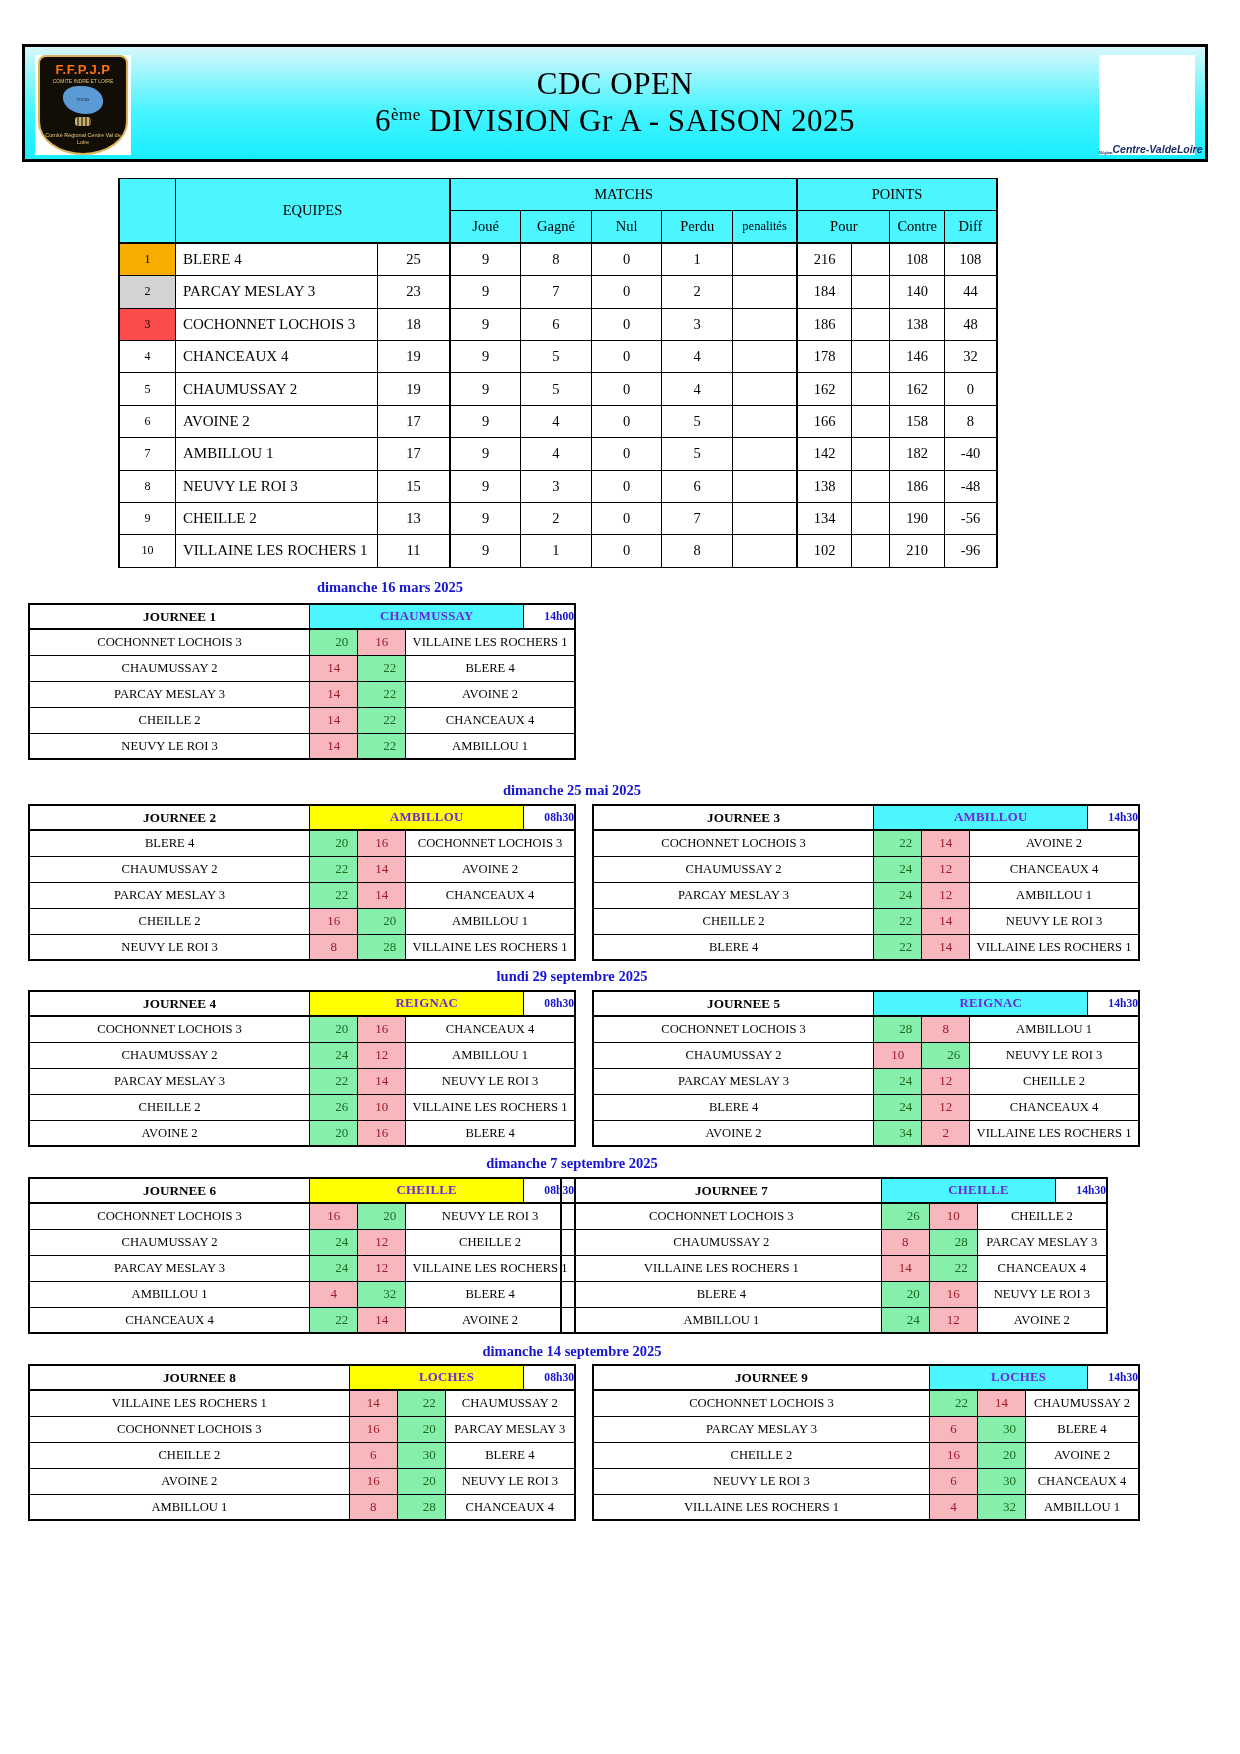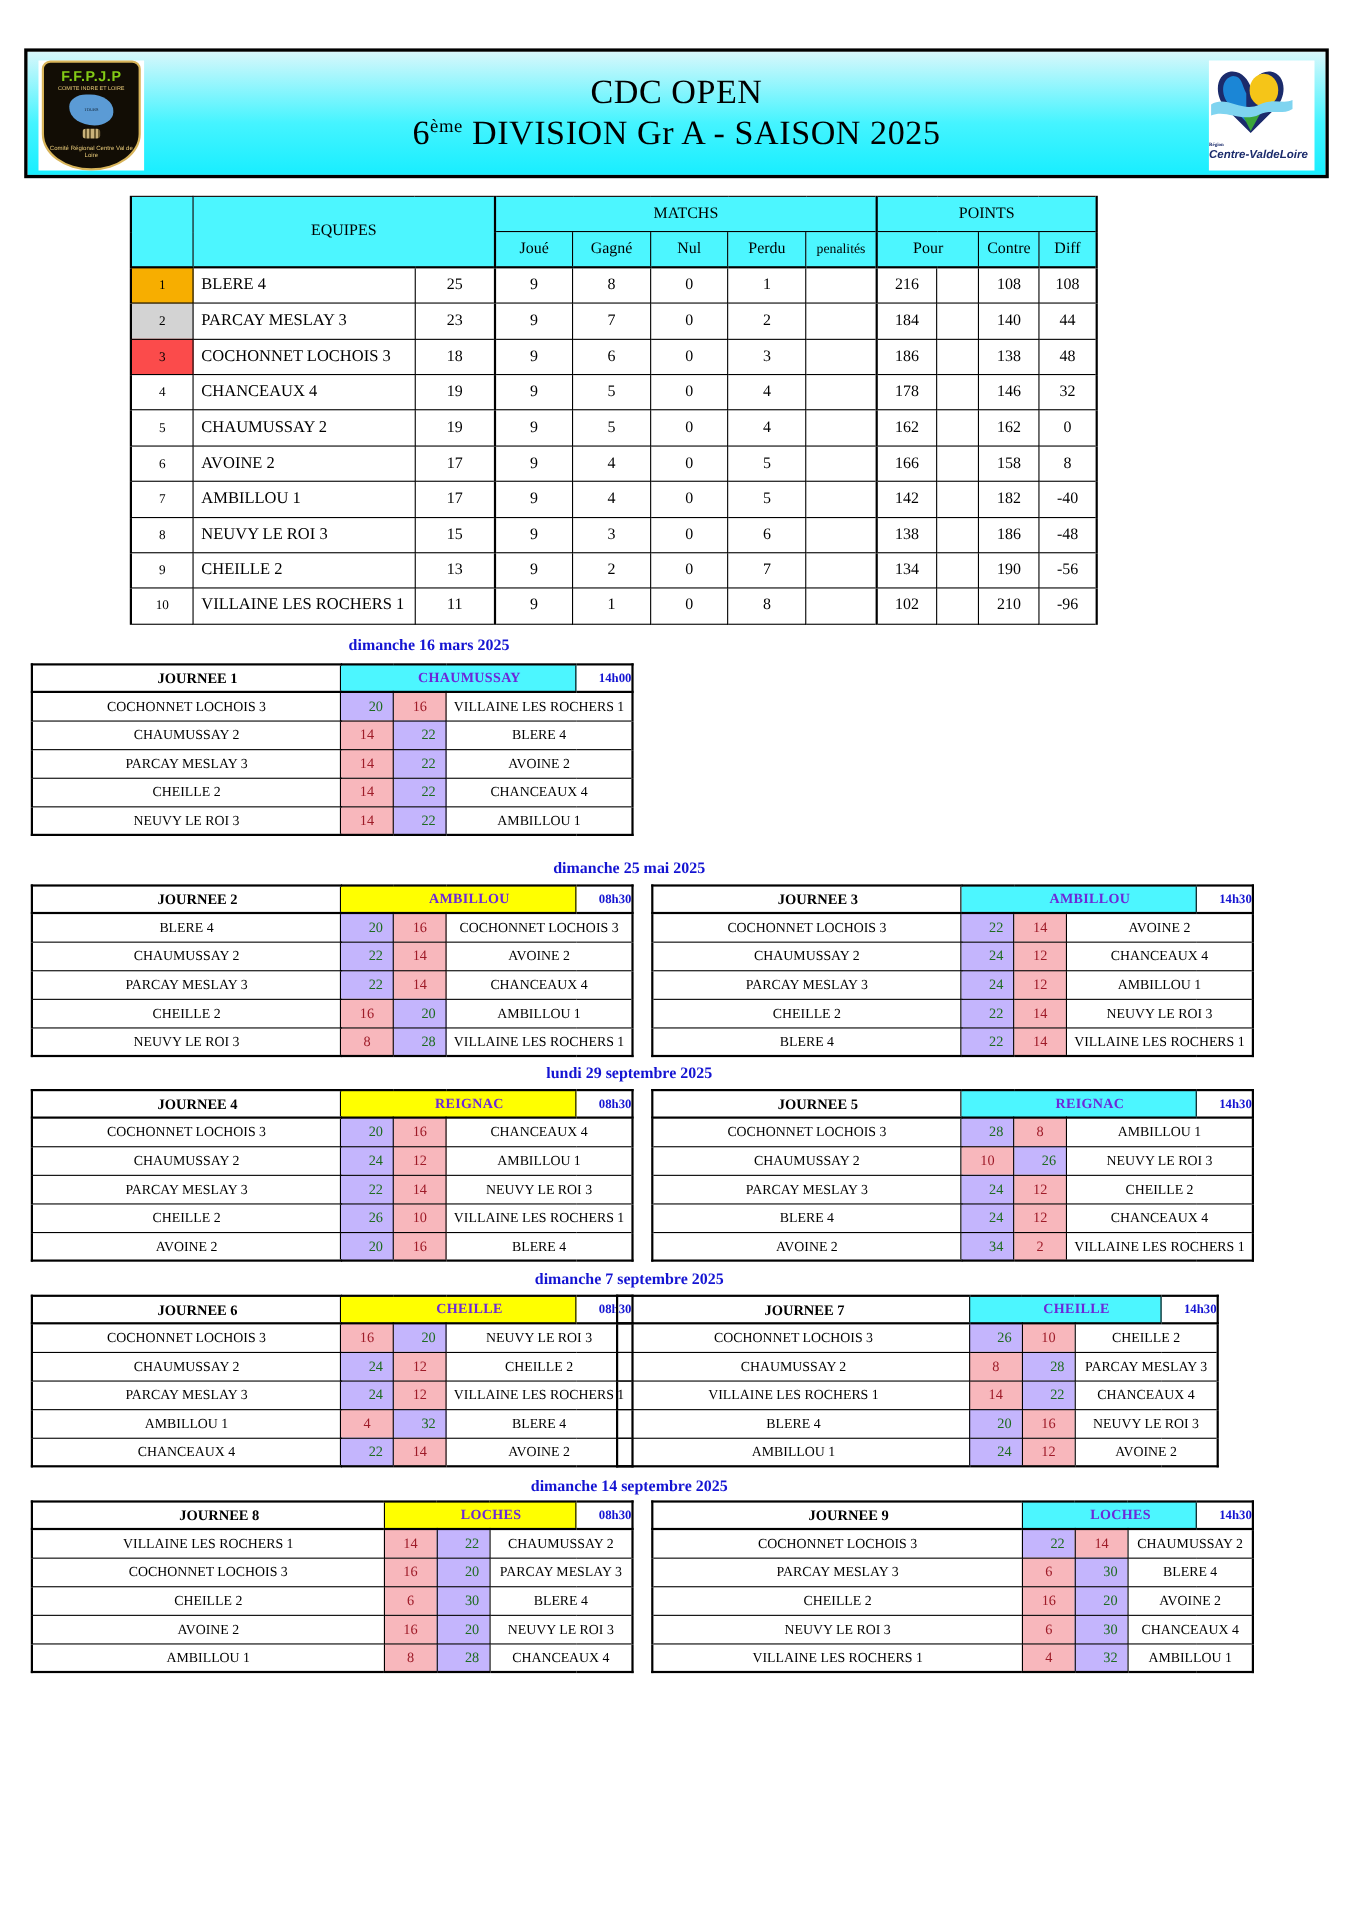--- a/index.html
+++ b/index.html
@@ -32,30 +32,30 @@
     position:absolute;left:10px;top:8px;width:96px;height:100px;background:#fff;
     display:flex;align-items:center;justify-content:center;
   }
   .shield{
     width:86px;height:96px;background:#120d05;
     border:2px solid #d8b45a;
     border-radius:8px 8px 46px 46px / 8px 8px 34px 34px;
     position:relative;overflow:hidden;
     display:flex;flex-direction:column;align-items:center;
   }
-  .shield .s1{color:#84cc16;font-size:13px;font-weight:bold;margin-top:5px;letter-spacing:.5px;font-family:"Liberation Sans",sans-serif;}
+  .shield .s1{color:#f97316;font-size:13px;font-weight:bold;margin-top:5px;letter-spacing:.5px;font-family:"Liberation Sans",sans-serif;}
   .shield .s2{color:#e6c878;font-size:5px;margin-top:1px;font-family:"Liberation Sans",sans-serif;}
   .shield .blob{width:40px;height:28px;background:#5b9bd5;border-radius:40% 55% 45% 60%;margin-top:2px;position:relative;}
   .shield .blob span{position:absolute;left:50%;top:45%;transform:translate(-50%,-50%);font-size:4px;color:#123;}
   .shield .s3{color:#e6c878;font-size:5.5px;margin-top:6px;text-align:center;line-height:1.25;font-family:"Liberation Sans",sans-serif;}
   .shield .boule{width:16px;height:9px;margin-top:3px;background:repeating-linear-gradient(90deg,#c9b27a 0 2px,#6c5c33 2px 4px);border-radius:3px;}
 
   .logo-cvl{
     position:absolute;right:10px;top:8px;width:96px;height:100px;background:#fff;
-    display:flex;flex-direction:column;align-items:flex-start;justify-content:flex-start;
+    display:flex;flex-direction:row;align-items:flex-end;justify-content:flex-start;
   }
   .cvl-txt{font-size:10.5px;font-style:italic;font-weight:bold;color:#1b2b6b;margin-top:1px;white-space:nowrap;font-family:"Liberation Sans",sans-serif;}
   .cvl-sup{font-size:4.5px;color:#1b2b6b;font-weight:bold;}
 
   
   .standings{
     position:absolute;left:118px;top:178px;border-collapse:collapse;
     width:880px;
   }
   .standings td,.standings th{
@@ -106,21 +106,21 @@
   .jt td.edgeL{border-left:2.2px solid #000;}
   .jt td.edgeR{border-right:2.2px solid #000;}
   .jt .jnum{width:250px;font-size:13.2px;font-weight:bold;}
   .jt .venue{font-weight:bold;color:#6d28d9;font-size:12.8px;letter-spacing:.3px;}
   .jt .venue.cy{background:#4cf6ff;}
   .jt .venue.yl{background:#ffff00;}
   .jt .time{width:48px;color:#1414d2;font-weight:bold;font-size:11.6px;}
   .jt .tnameL{width:250px;}
   .jt .tnameR{}
   .jt .sc{width:48px;font-size:13px;}
-  .jt .win{background:#c4b5fd;color:#1d6b1d;padding-left:16px;}
+  .jt .win{background:#86efac;color:#1d6b1d;padding-left:16px;}
   .jt .los{background:#f8b7bc;color:#9e1b28;}
 </style>
 </head>
 <body>
 
 <div class="page">
 
   <div class="hdr">
     <div class="logo-ffpjp">
       <div class="shield">

